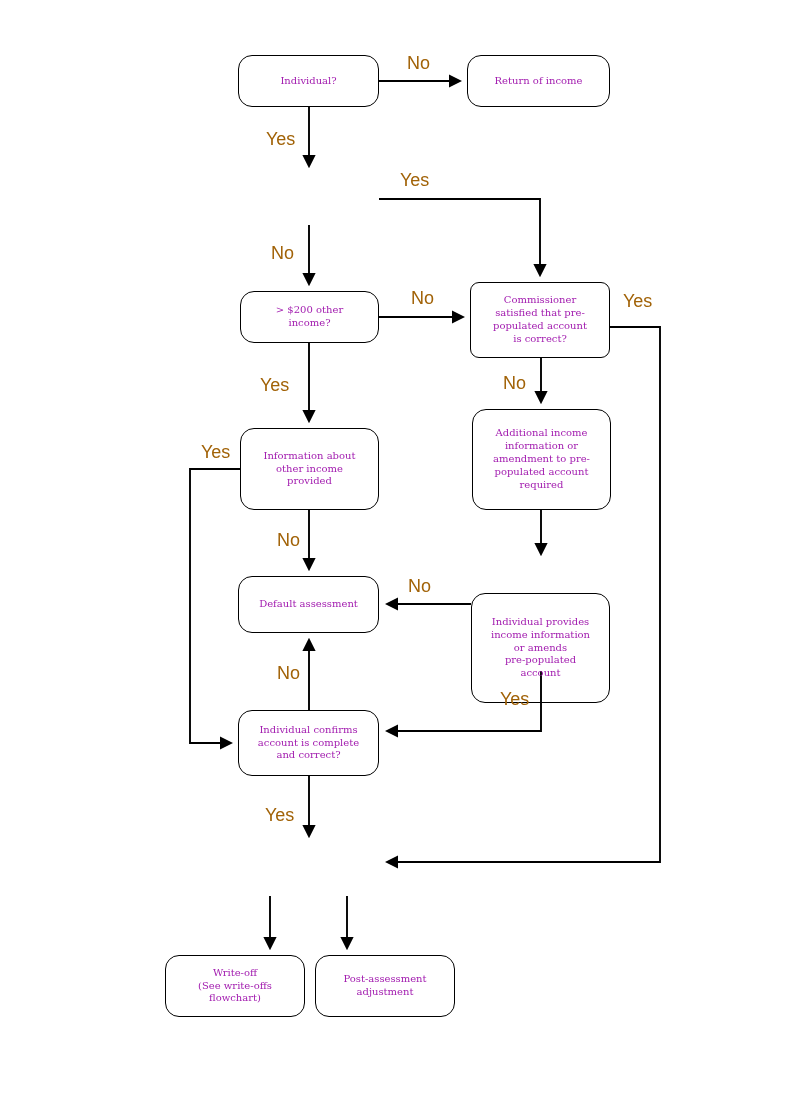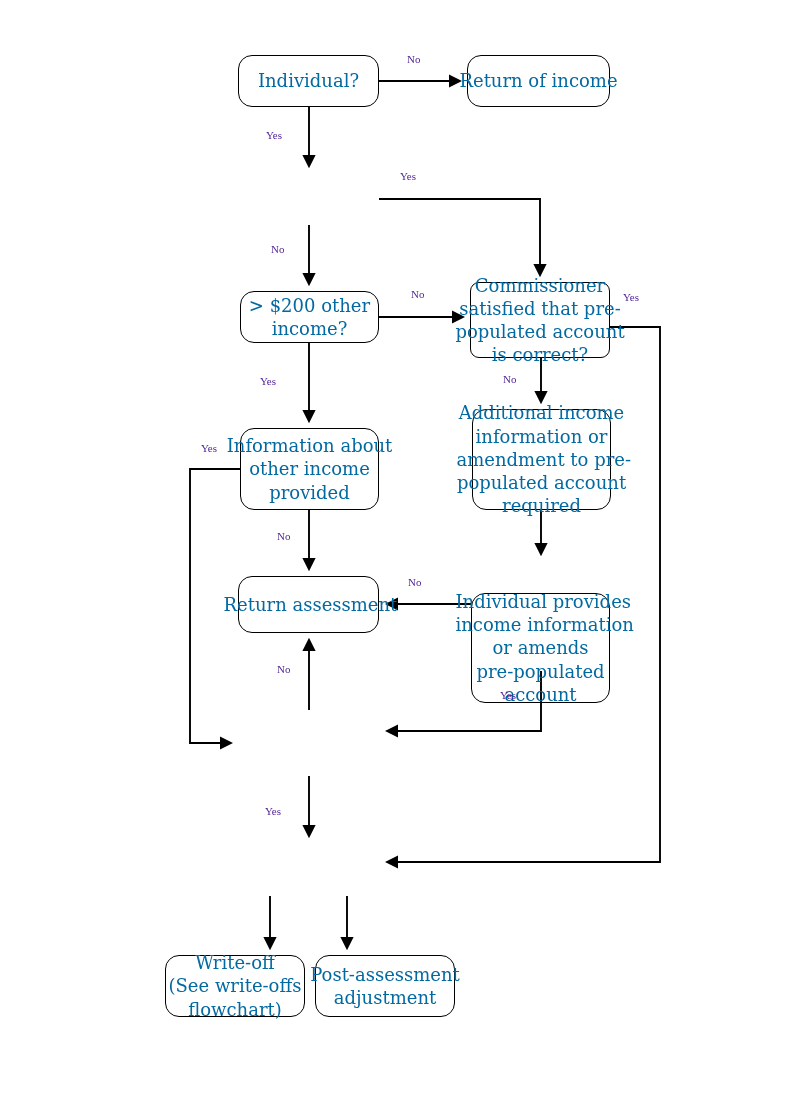--- a/index.html
+++ b/index.html
@@ -25,38 +25,38 @@
   .node {
     position: absolute;
     box-sizing: border-box;
     border: 1.2px solid #000000;
     border-radius: 14px;
     background: transparent;
     display: flex;
     align-items: center;
     justify-content: center;
     text-align: center;
-    color: #0369a1;
-    font-size: 18px;
+    color: #a21caf;
+    font-size: 10px;
     line-height: 1.29;
     z-index: 3;
     white-space: nowrap;
   }
   .node .label {
     display: block;
     width: 170px;
     margin: 0 auto;
   }
   .edge-label {
     position: absolute;
-    font-size: 11px;
-    color: #4c1d95;
+    font-size: 18px;
+    color: #a16207;
     z-index: 4;
     white-space: nowrap;
-    font-family: Liberation Serif, serif;
+    font-family: Liberation Sans, sans-serif;
   }
 </style>
 </head>
 <body>
 
 <div id="canvas">
 
   <svg class="edges" viewBox="0 0 785 1110" xmlns="http://www.w3.org/2000/svg">
     <defs>
       <marker id="arrow" viewBox="0 0 12 12" refX="10" refY="6" markerWidth="7" markerHeight="7" orient="auto-start-reverse">
@@ -124,23 +124,26 @@
 
   <div class="node" style="left:240px; top:428px; width:139px; height:82px;">
     <span class="label">Information about<br>other income<br>provided</span>
   </div>
 
   <div class="node" style="left:471px; top:561px; width:139px; height:110px;margin-top:32px;">
     <span class="label">Individual provides<br>income information<br>or amends<br>pre-populated<br>account</span>
   </div>
 
   <div class="node" style="left:238px; top:576px; width:141px; height:57px;">
-    <span class="label">Return assessment</span>
+    <span class="label">Default assessment</span>
   </div>
 
+  <div class="node" style="left:238px; top:710px; width:141px; height:66px;">
+    <span class="label">Individual confirms<br>account is complete<br>and correct?</span>
+  </div>
 
 
   <div class="node" style="left:165px; top:955px; width:140px; height:62px;">
     <span class="label">Write-off<br>(See write-offs<br>flowchart)</span>
   </div>
 
   <div class="node" style="left:315px; top:955px; width:140px; height:62px;">
     <span class="label">Post-assessment<br>adjustment</span>
   </div>
 

